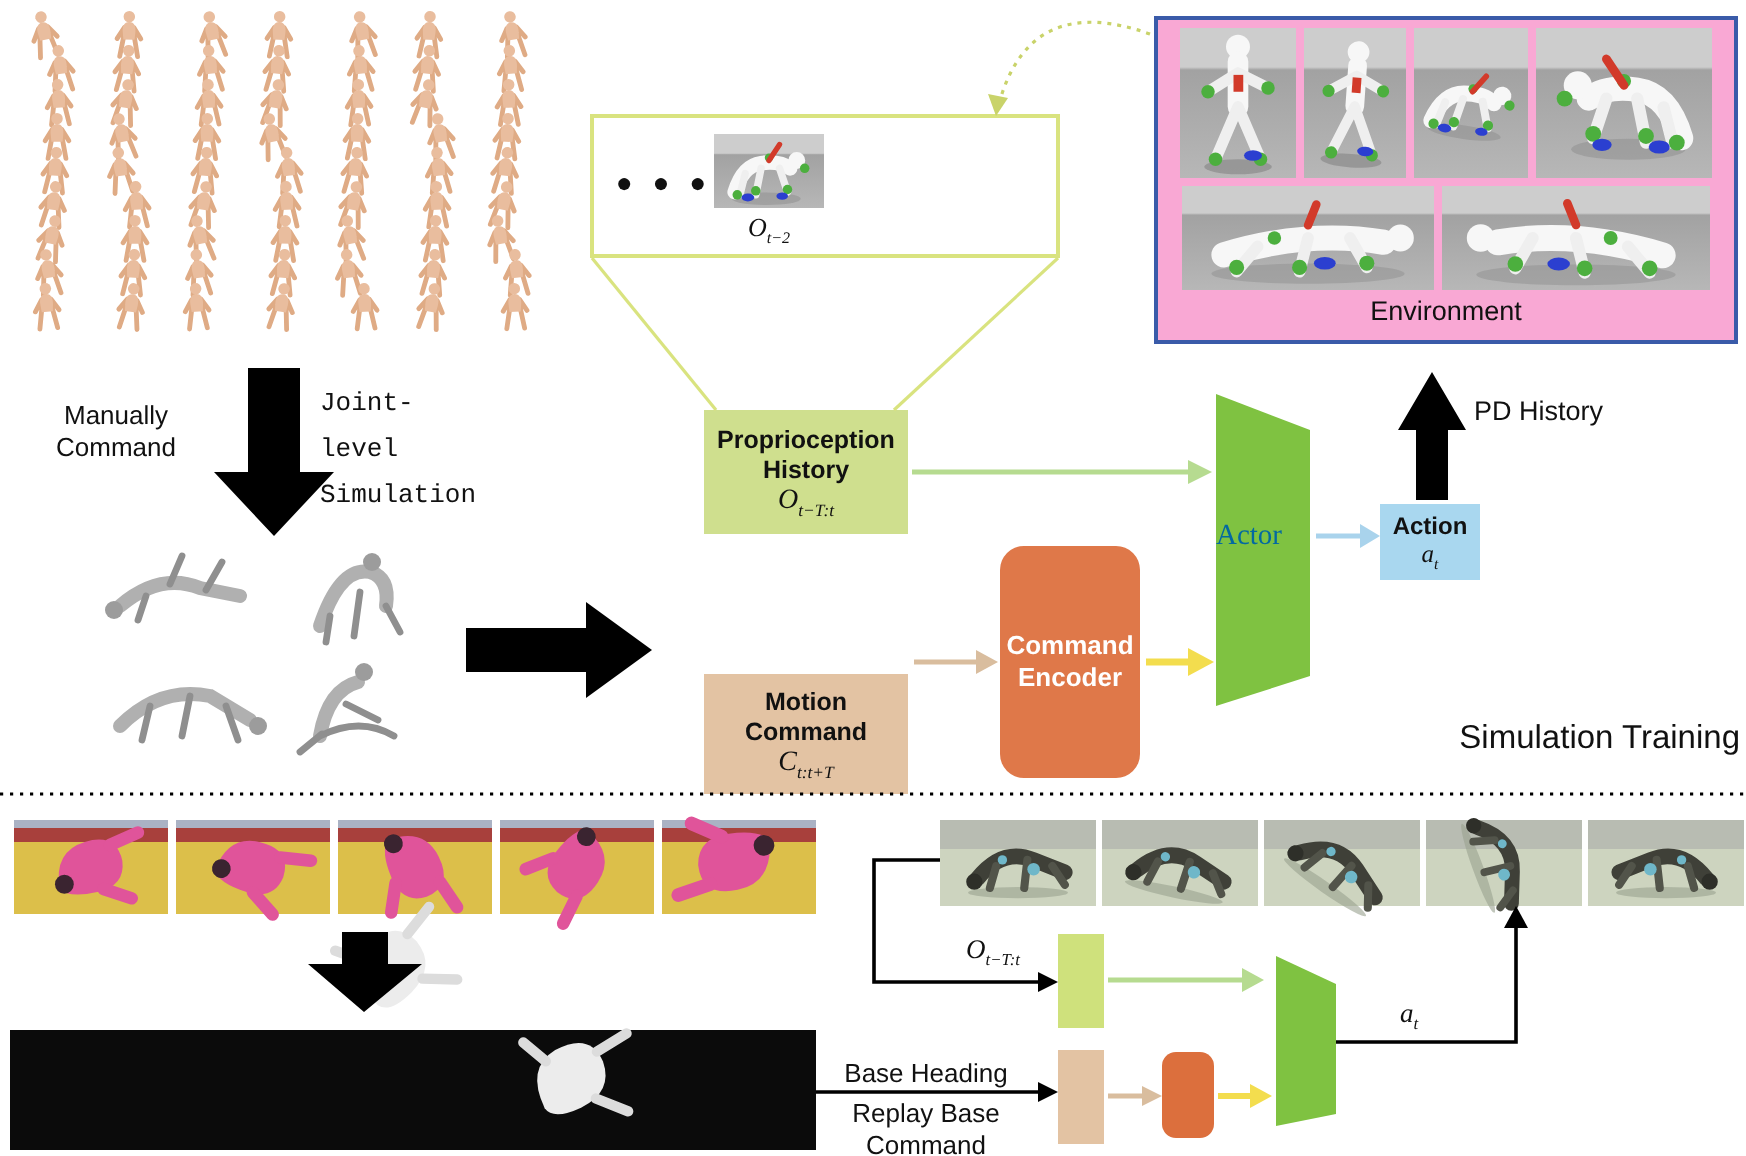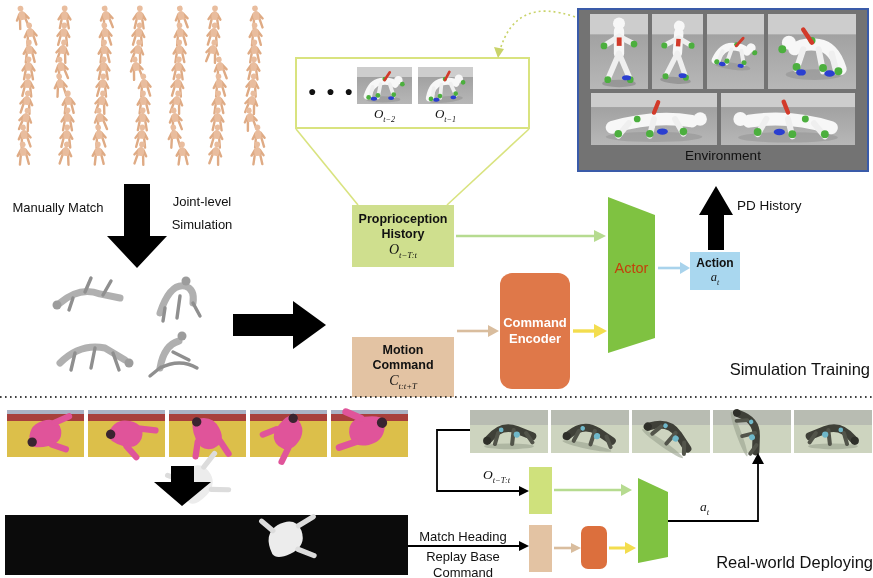--- a/index.html
+++ b/index.html
@@ -20,26 +20,26 @@
   #action-box .math{font-size:12.5px;}
   #obs-box{border:2px solid var(--light_green_border,#d9e37f);background:#fff;display:flex;
            align-items:flex-start;padding:8px 6px 0 10px;box-sizing:border-box;z-index:2;}
   .obs-dots{width:50px;text-align:center;margin-top:16px;font-size:14px;letter-spacing:3px;font-weight:bold;}
   .obs-frames{display:flex;gap:6px;}
   .obs-frame{width:55px;display:flex;flex-direction:column;align-items:center;}
   .sim-bg{background:linear-gradient(180deg,#cdcdcd 0%,#cdcdcd 26%,#a2a2a2 28%,#b7b7b7 100%);}
   .obs-thumb{width:55px;height:37px;}
   .obs-label{font-family:"Liberation Serif",serif;font-style:italic;font-size:13px;margin-top:2px;}
   .obs-label sub{font-size:0.62em;font-family:Liberation Serif, serif;}
-  #env-box{border:2px solid var(--env_border,#3a5ba9);background:#737373;box-sizing:border-box;
+  #env-box{border:2px solid var(--env_border,#3a5ba9);background:#f9a8d4;box-sizing:border-box;
            padding:4px 3px 0 3px;z-index:2;}
   .env-row{display:flex;gap:4px;justify-content:center;}
   .env-row + .env-row{margin-top:4px;}
   .env-caption{text-align:center;font-size:13.5px;padding-top:3px;}
-  #actor-label{color:#c2410c;font-size:14.5px;text-align:center;z-index:3;}
+  #actor-label{color:#0369a1;font-size:14.5px;z-index:3;font-family:Liberation Serif, serif;}
   .sect-label{font-size:16.5px;text-align:right;}
   .small-box{z-index:2;}
   #green-small{background:var(--small_green,#d7e87e);}
   #tan-small{background:var(--tan,#e6cba6);}
   #orange-small{background:var(--small_orange,#dc6f3d);border-radius:7px;}
   .pink-t{width:77px;height:47px;background:linear-gradient(180deg,#aab2c4 0 4px,#a8403c 4px 11px,#dcbf4a 11px 100%);}
   .robot-t{width:78px;height:43px;background:linear-gradient(180deg,#b8bcb2 0 34%,#cdd4bf 34% 100%);}
   .thumbsvg{width:100%;height:100%;display:block;}
   #black-panel{background:#0b0b0b;z-index:2;}
   .two-line{text-align:center;font-size:13px;line-height:1.25;}
@@ -217,22 +217,22 @@
       <use href="#person-sym" width="19" height="26" transform="translate(234,20) rotate(-5 9.5 13)"></use>
       <use href="#person-sym" width="19" height="26" transform="translate(233,37) rotate(-1 9.5 13)"></use>
       <use href="#person-sym" width="19" height="26" transform="translate(232,54) rotate(3 9.5 13)"></use>
       <use href="#person-sym" width="19" height="26" transform="translate(231,71) rotate(7 9.5 13)"></use>
       <use href="#person-sym" width="19" height="26" transform="translate(230,88) rotate(11 9.5 13)"></use>
       <use href="#person-sym" width="19" height="26" transform="translate(229,105) rotate(-10 9.5 13)"></use>
       <use href="#person-sym" width="19" height="26" transform="translate(237,122) rotate(-6 9.5 13)"></use>
       <use href="#person-sym" width="19" height="26" transform="translate(236,139) rotate(-2 9.5 13)"></use>
     </svg>
 
-  <div class="abs lbl" style="left:10px;top:200px;width:96px;text-align:center;">Manually Match</div>
-  <div class="abs lbl" style="left:160px;top:191px;width:84px;text-align:center;line-height:1.75;">
+  <div class="abs lbl" style="left:10px;top:200px;width:96px;text-align:center;">Manually Command</div>
+  <div class="abs lbl" style="left:160px;top:191px;width:84px;text-align:left;line-height:1.75;font-family:Liberation Mono, monospace;">
     <span>Joint-level</span><br>
     <span>Simulation</span>
   </div>
 
   <svg class="abs" style="left:45px;top:268px;width:175px;height:115px;z-index:2;" viewBox="0 0 175 115">
     <g stroke-linecap="round" fill="none">
       <path d="M15,35 Q35,18 55,26 L75,30" stroke="#b0b0b0" stroke-width="7"></path>
       <circle cx="12" cy="37" r="4.5" fill="#9c9c9c" stroke="none"></circle>
       <path d="M40,24 L46,10 M58,27 L66,13 M28,30 L24,42" stroke="#8f8f8f" stroke-width="3.4"></path>
       <path d="M115,45 Q125,15 140,18 Q150,21 148,35" stroke="#b0b0b0" stroke-width="7"></path>
@@ -252,29 +252,20 @@
     <div class="obs-frames">
       <div class="obs-frame">
         <div class="obs-thumb sim-bg">
           <svg class="thumbsvg" viewBox="0 0 40 28">
               <use href="#fig-crawl"></use>
             </svg>
           </div>
         <div class="obs-label">
           <span>O</span><sub>t−2</sub></div>
       </div>
-      <div class="obs-frame">
-        <div class="obs-thumb sim-bg">
-          <svg class="thumbsvg" viewBox="0 0 40 28">
-              <use href="#fig-crawl" transform="rotate(-6 20 14)"></use>
-            </svg>
-          </div>
-        <div class="obs-label">
-          <span>O</span><sub>t−1</sub></div>
-      </div>
     </div>
   </div>
 
   <div class="abs" id="env-box" style="left:577px;top:8px;width:292px;height:164px;">
     <div class="env-row">
       <div class="sim-bg" style="width:58px;height:75px;">
         <svg class="thumbsvg" viewBox="0 0 30 40">
             <use href="#fig-stand"></use>
           </svg>
         </div>
@@ -377,21 +368,21 @@
   <div class="abs" id="black-panel" style="left:5px;top:515px;width:403px;height:60px;">
     <svg style="width:100%;height:100%;display:block;" viewBox="0 0 403 60">
       <use href="#white-roll" transform="translate(12,8) scale(0.95) rotate(-25 30 22)"></use>
       <use href="#white-roll" transform="translate(90,8) scale(0.95) rotate(-5 30 22)"></use>
       <use href="#white-roll" transform="translate(172,8) scale(0.95) rotate(40 30 22)"></use>
       <use href="#white-roll" transform="translate(252,8) scale(0.95) rotate(95 30 22)"></use>
       <use href="#white-roll" transform="translate(318,12) scale(1.25,0.8) rotate(80 30 22)"></use>
     </svg>
   </div>
 
-  <div class="abs two-line" style="left:406px;top:529px;width:114px;">Match Heading</div>
+  <div class="abs two-line" style="left:406px;top:529px;width:114px;">Base Heading</div>
   <div class="abs two-line" style="left:406px;top:549px;width:114px;">
     <span>Replay Base</span><br>
     <span>Command</span>
   </div>
 
   <div class="abs" style="left:470px;top:410px;display:flex;gap:3px;z-index:2;">
     <div class="robot-t">
       <svg class="thumbsvg" viewBox="0 0 50 26">
           <use href="#robot-fig"></use>
         </svg>
@@ -425,15 +416,14 @@
   <div class="abs small-box" id="tan-small" style="left:529px;top:525px;width:23px;height:47px;"></div>
   <div class="abs small-box" id="orange-small" style="left:581px;top:526px;width:26px;height:43px;"></div>
 
   <svg class="abs" style="left:638px;top:478px;width:30px;height:85px;z-index:2;" viewBox="0 0 30 85">
     <polygon points="0,0 30,14 30,79 0,85" fill="var(--actor_green,#76c043)"></polygon>
   </svg>
 
   <div class="abs math" style="left:700px;top:499px;font-size:13.5px;">
     <span>a</span><sub>t</sub></div>
 
-  <div class="abs sect-label" style="left:640px;top:553px;width:233px;">Real-world Deploying</div>
 
 </div>
 
 </body></html>

